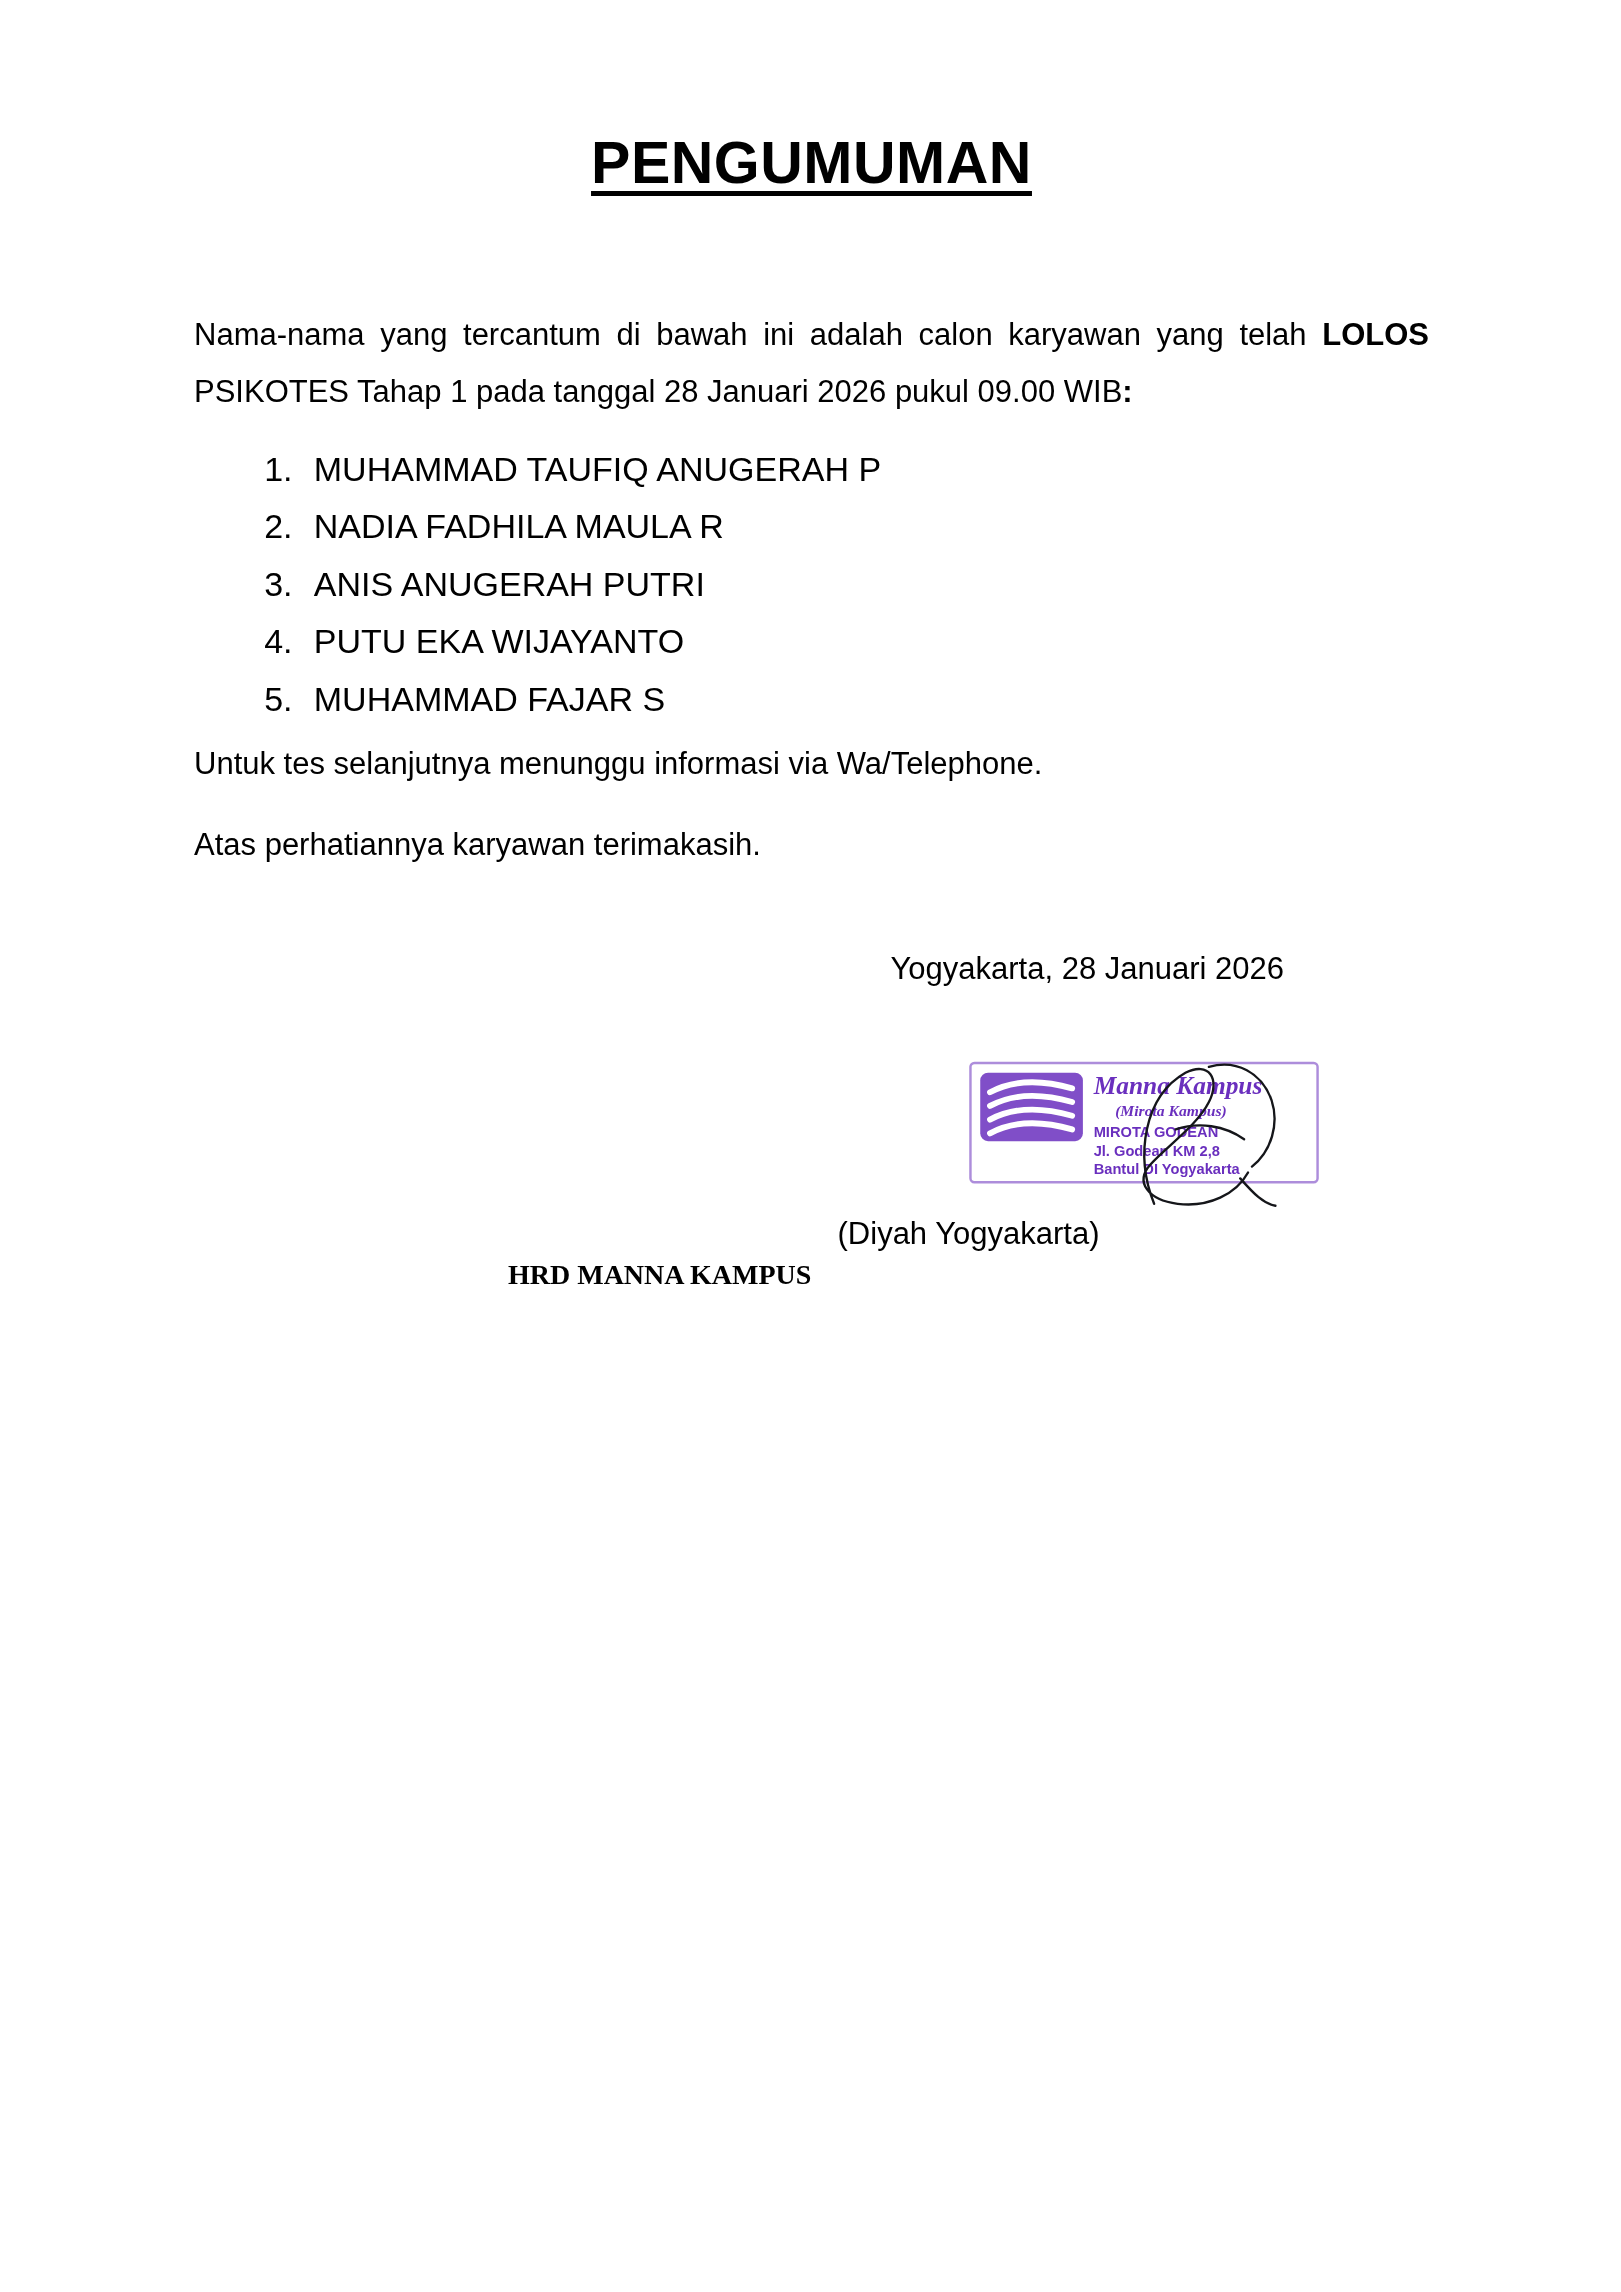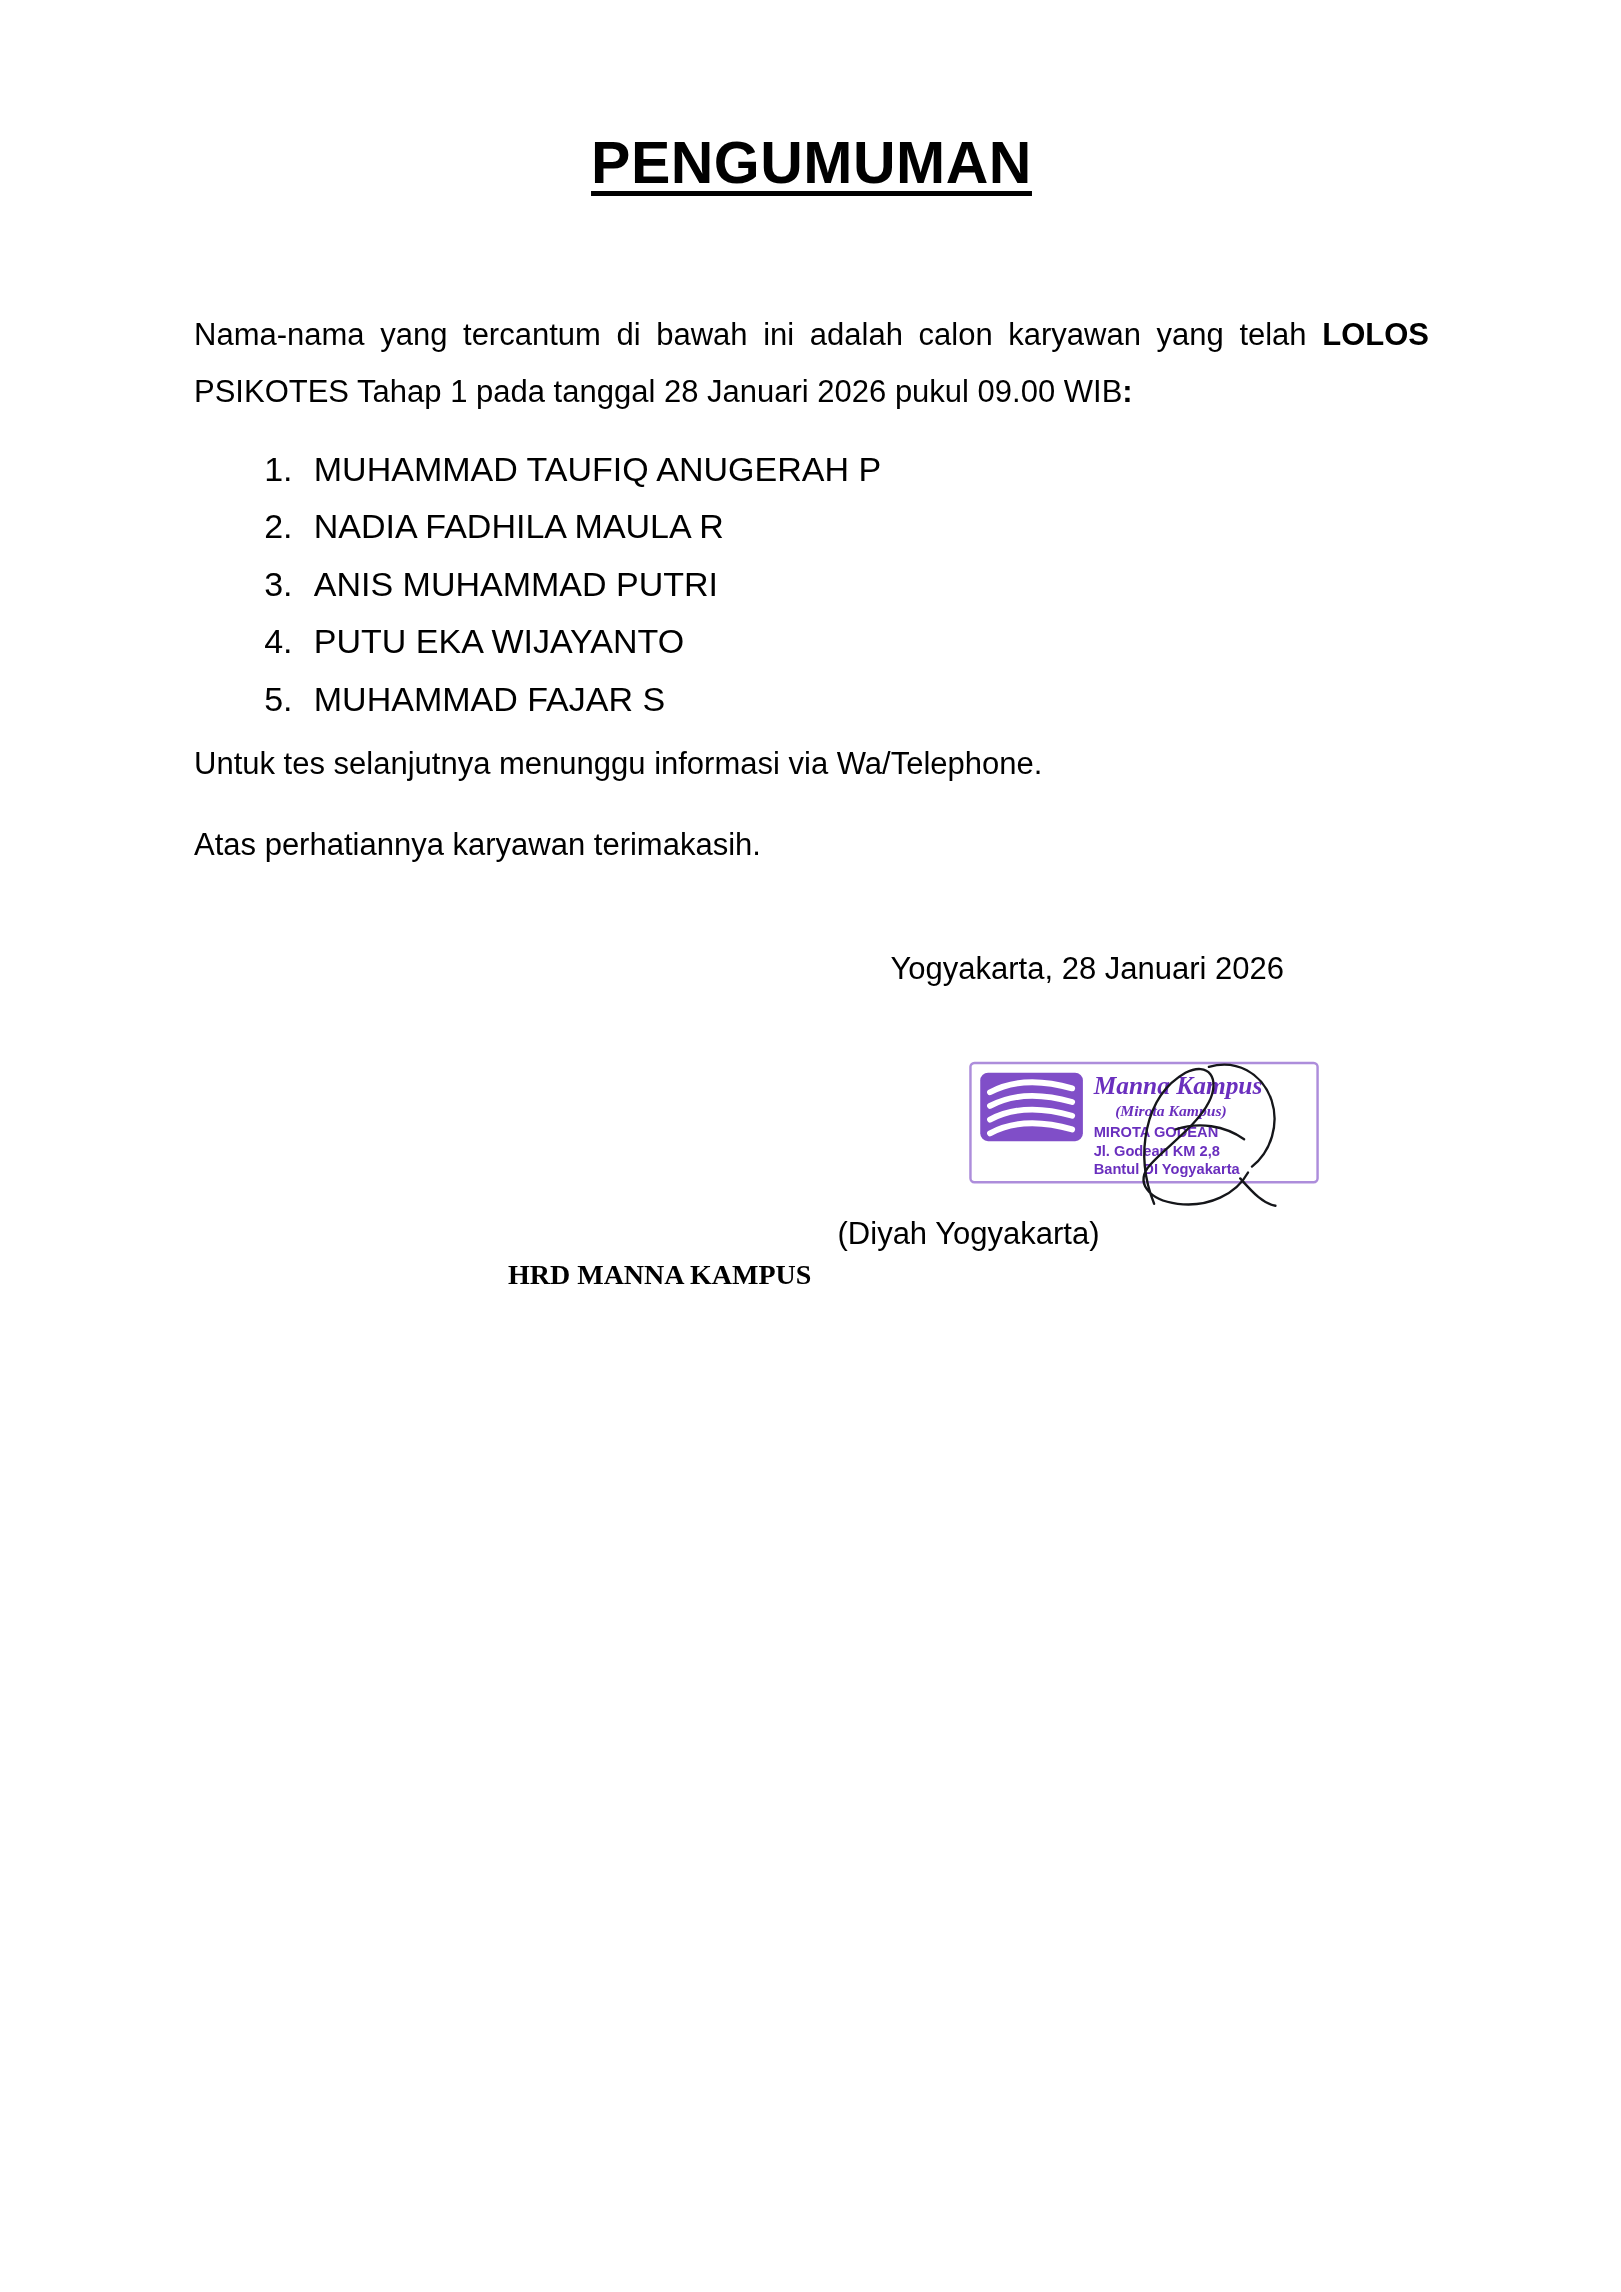--- a/index.html
+++ b/index.html
@@ -133,21 +133,21 @@
 <div class="page">
   <div class="content">
 
     <h1 class="doc-title">PENGUMUMAN</h1>
 
     <p class="intro"><span>Nama-nama yang tercantum di bawah ini adalah calon karyawan yang telah </span><b>LOLOS</b><span> PSIKOTES Tahap 1 pada tanggal 28 Januari 2026 pukul 09.00 WIB</span><b>:</b></p>
 
     <ol class="names">
       <li>MUHAMMAD TAUFIQ ANUGERAH P</li>
       <li>NADIA FADHILA MAULA R</li>
-      <li>ANIS MUHAMMAD PUTRI</li>
+      <li>ANIS ANUGERAH PUTRI</li>
       <li>PUTU EKA WIJAYANTO</li>
       <li>MUHAMMAD FAJAR S</li>
     </ol>
 
     <p class="after-line">Untuk tes selanjutnya menunggu informasi via Wa/Telephone.</p>
     <p class="after-line second">Atas perhatiannya karyawan terimakasih.</p>
 
     <p class="place-date">Yogyakarta, 28 Januari 2026</p>
 
     <div class="sign-block">

